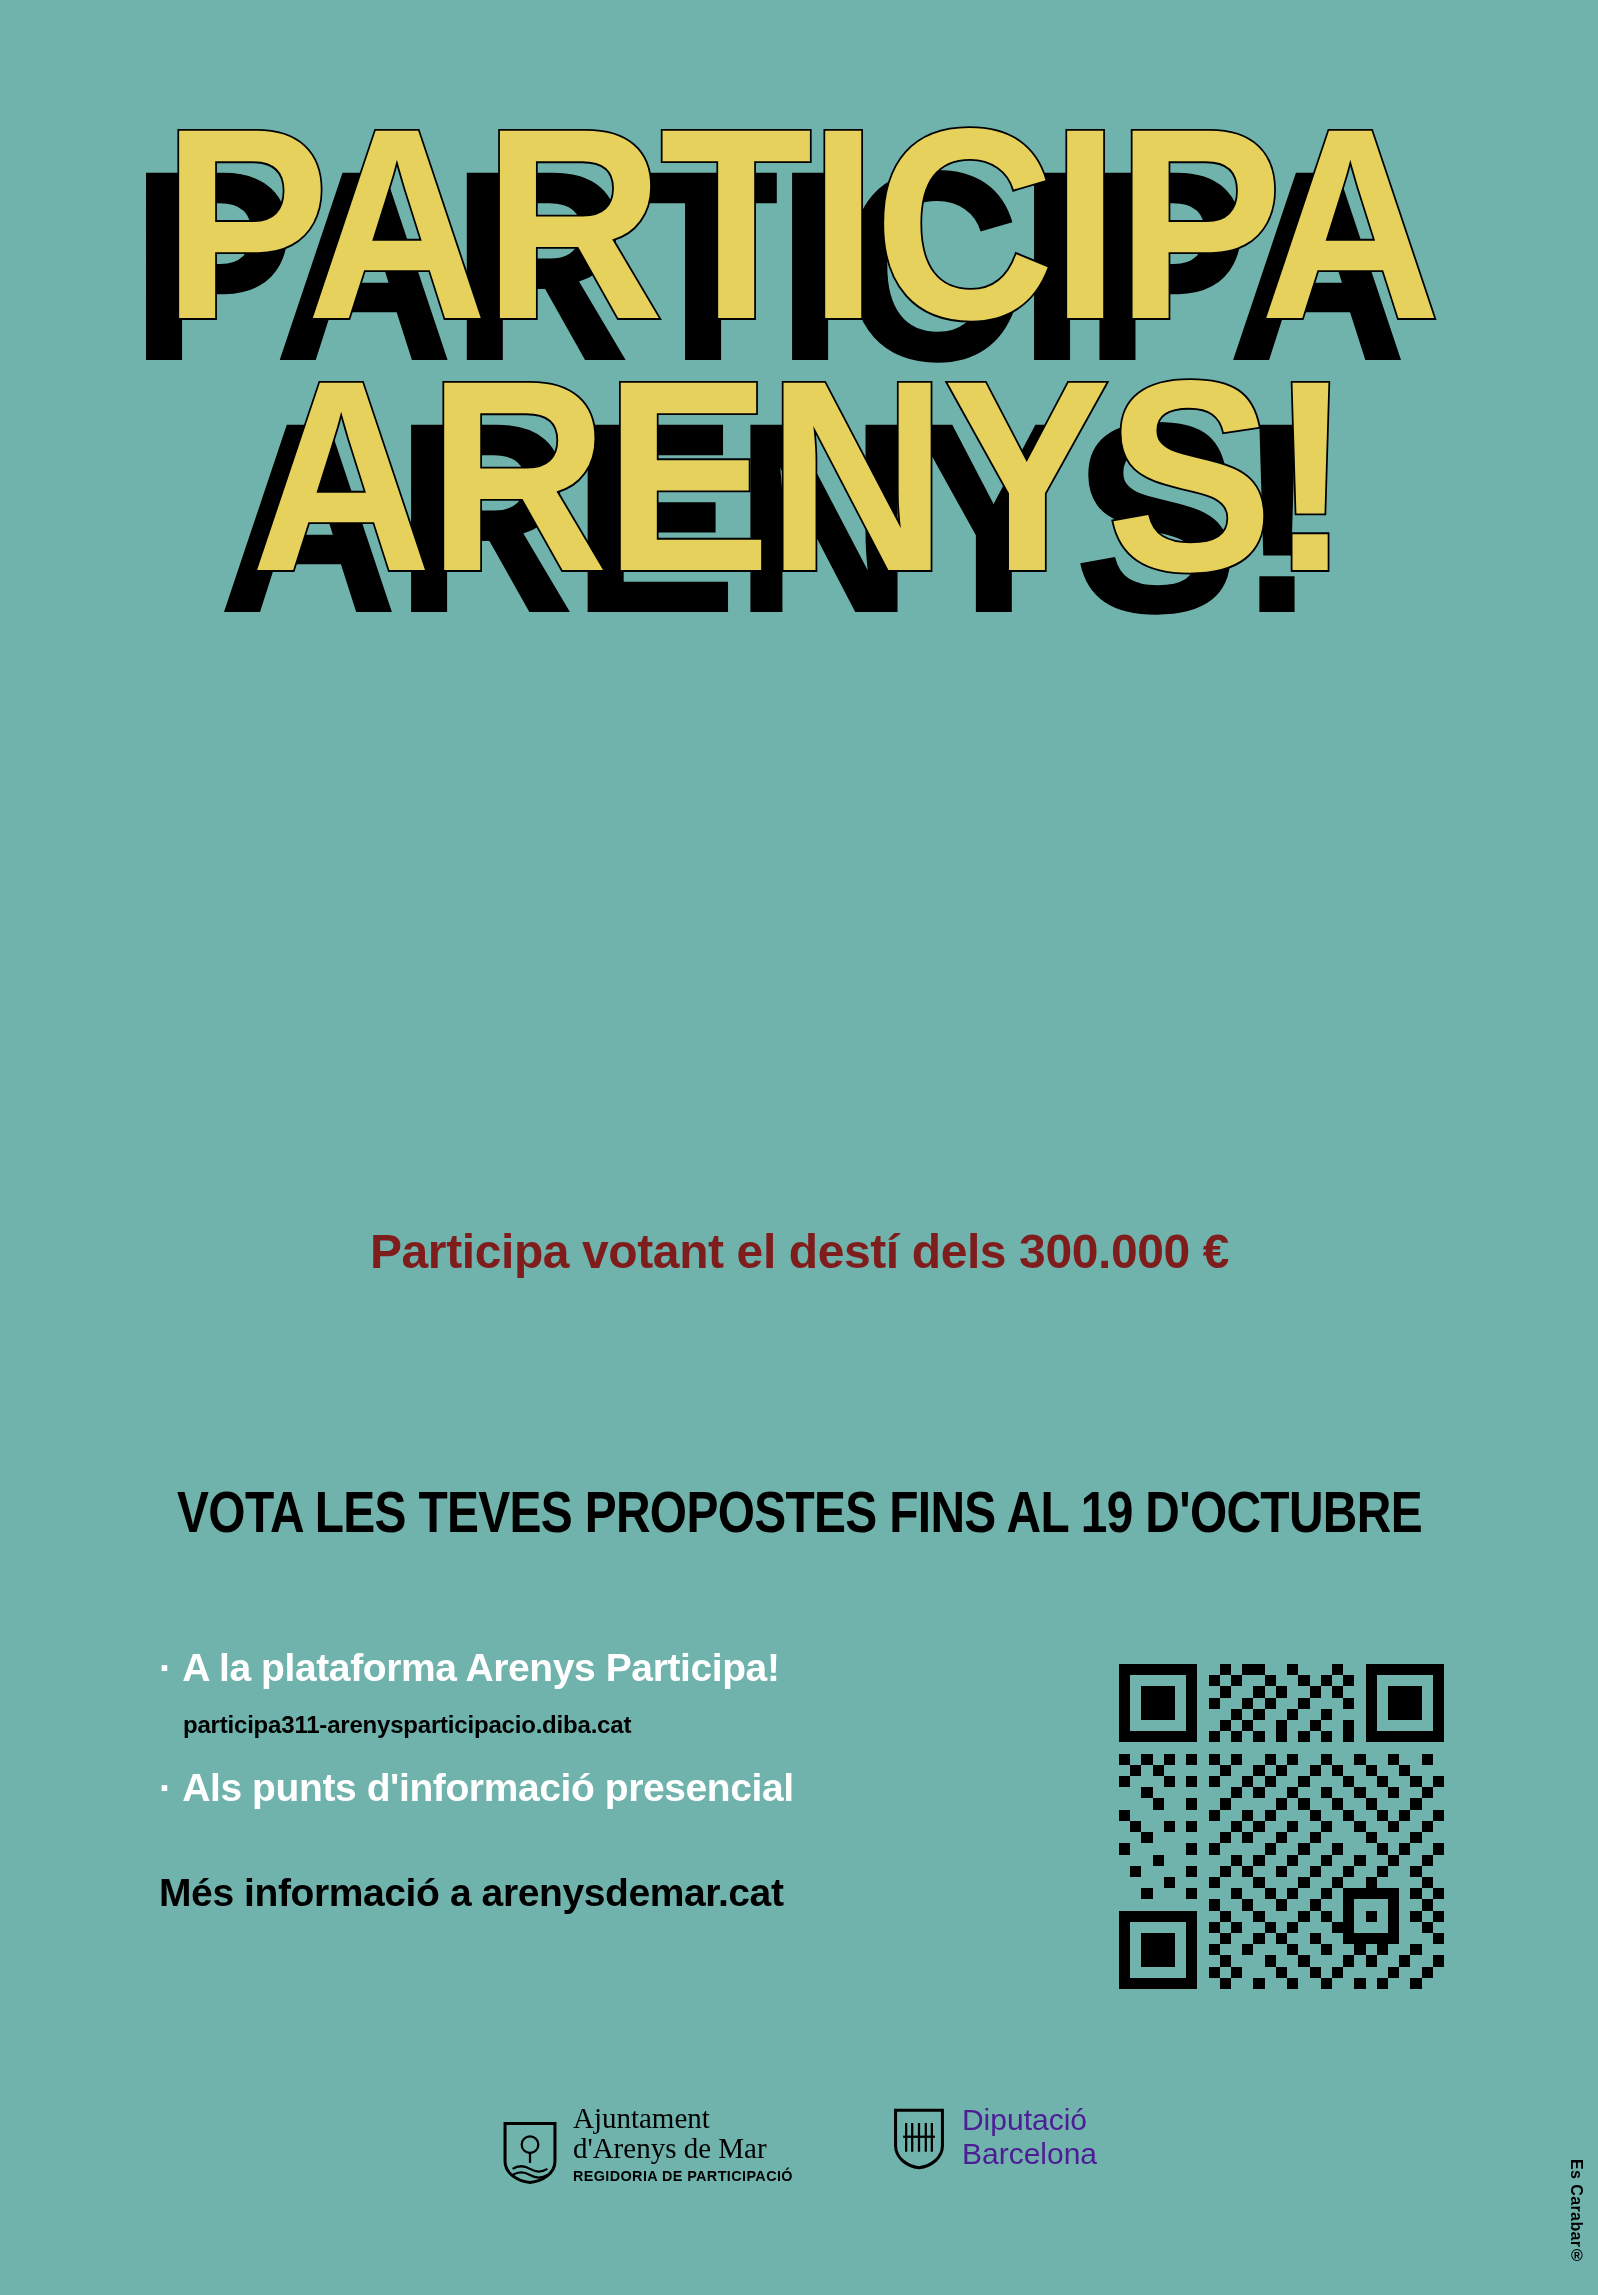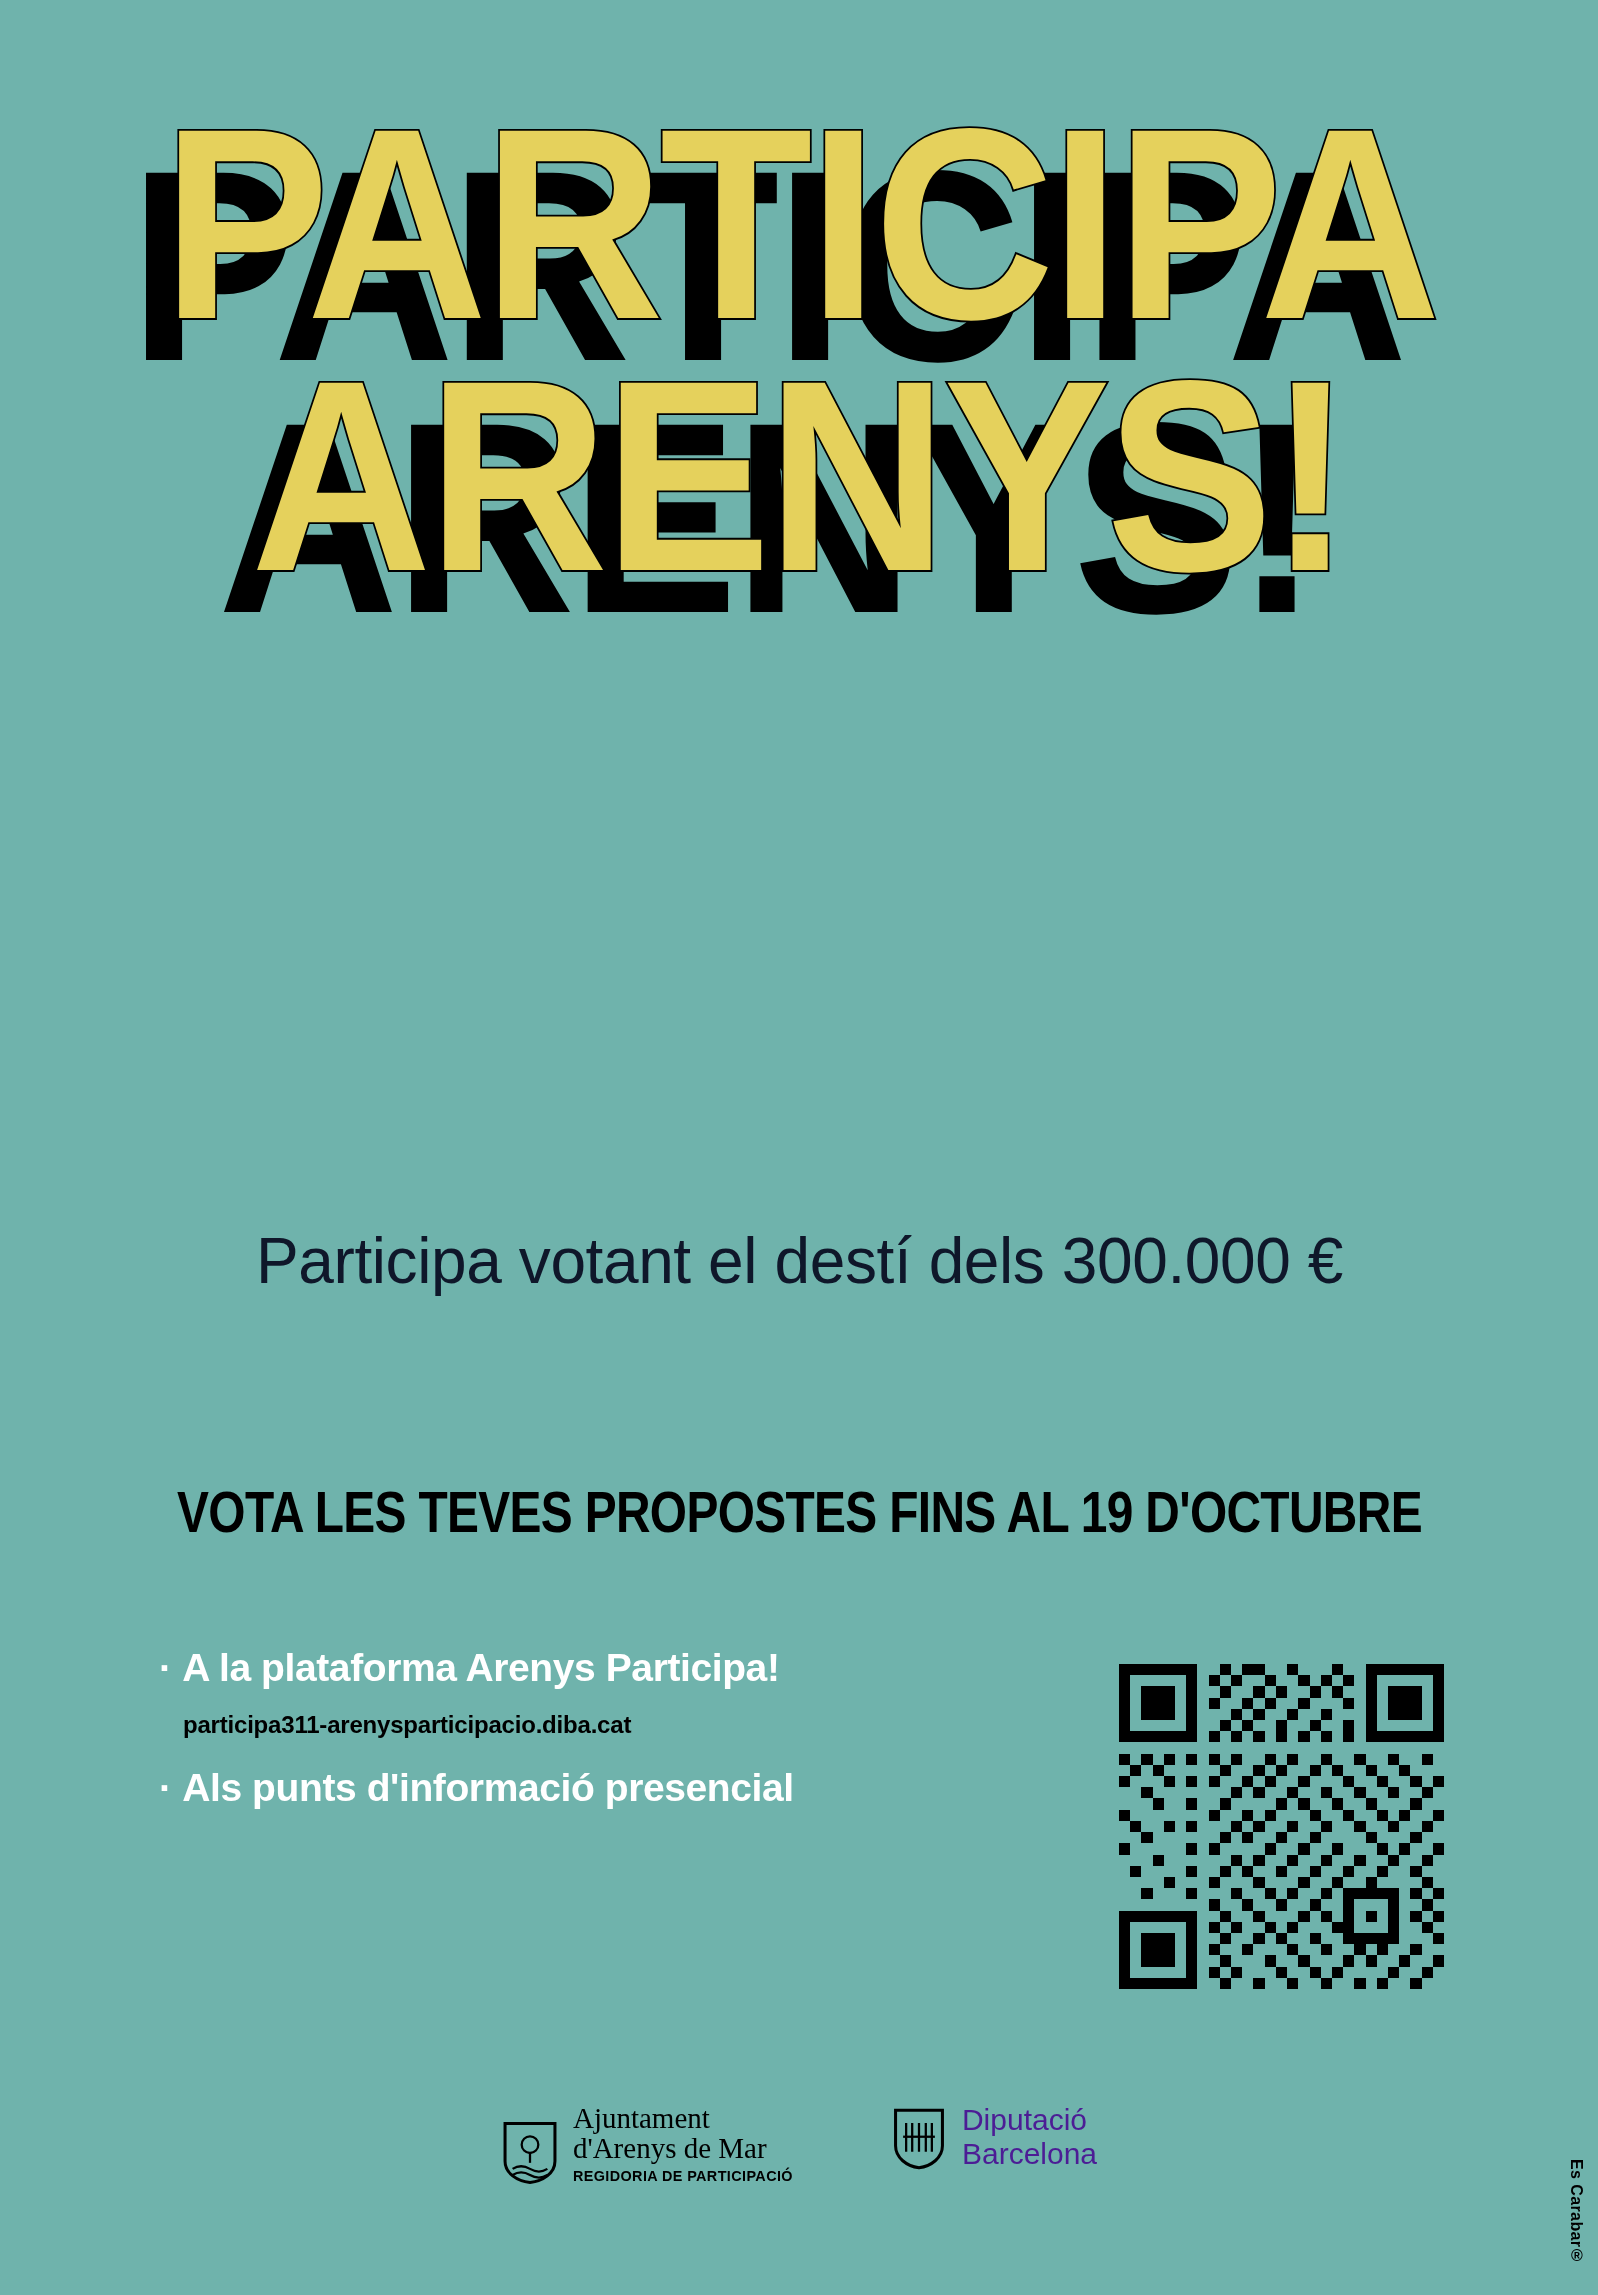--- a/index.html
+++ b/index.html
@@ -66,23 +66,23 @@
   #hl2 { font-size: 272px; margin-top: 29px; }
   #hl2 .shadow { transform: scaleX(0.92) translate(-36px, 42px); }
 
   
   .subtitle {
     position: absolute;
     left: 91px;
     right: 91px;
     top: 1221px;
     text-align: center;
-    color: #0f172a;
-    font-weight: 400;
-    font-size: 64px;
+    color: #7f1d1d;
+    font-weight: 700;
+    font-size: 48px;
     line-height: 1.28;
     letter-spacing: -0.4px;
   }
   .subtitle span { display: block; }
 
   
   .deadline {
     position: absolute;
     left: 0;
     right: 0;
@@ -233,20 +233,21 @@
   <div class="deadline">VOTA LES TEVES PROPOSTES FINS AL 19 D'OCTUBRE</div>
 
   <div class="info">
     <p class="bullet">
       <span class="dot">·</span><span>A la plataforma Arenys Participa!</span>
     </p>
     <p class="url">participa311-arenysparticipacio.diba.cat</p>
     <p class="bullet second">
       <span class="dot">·</span><span>Als punts d'informació presencial</span>
     </p>
+    <p class="more">Més informació a arenysdemar.cat</p>
   </div>
 
   <div class="qr-wrap">
     <svg class="qr" viewBox="0 0 29 29" shape-rendering="crispEdges">
       <rect width="29" height="29" fill="#6fb3ac"></rect>
       <g fill="#000000">
 
         <rect x="0" y="0" width="7" height="1"></rect>
           <rect x="0" y="6" width="7" height="1"></rect>
         <rect x="0" y="0" width="1" height="7"></rect>

